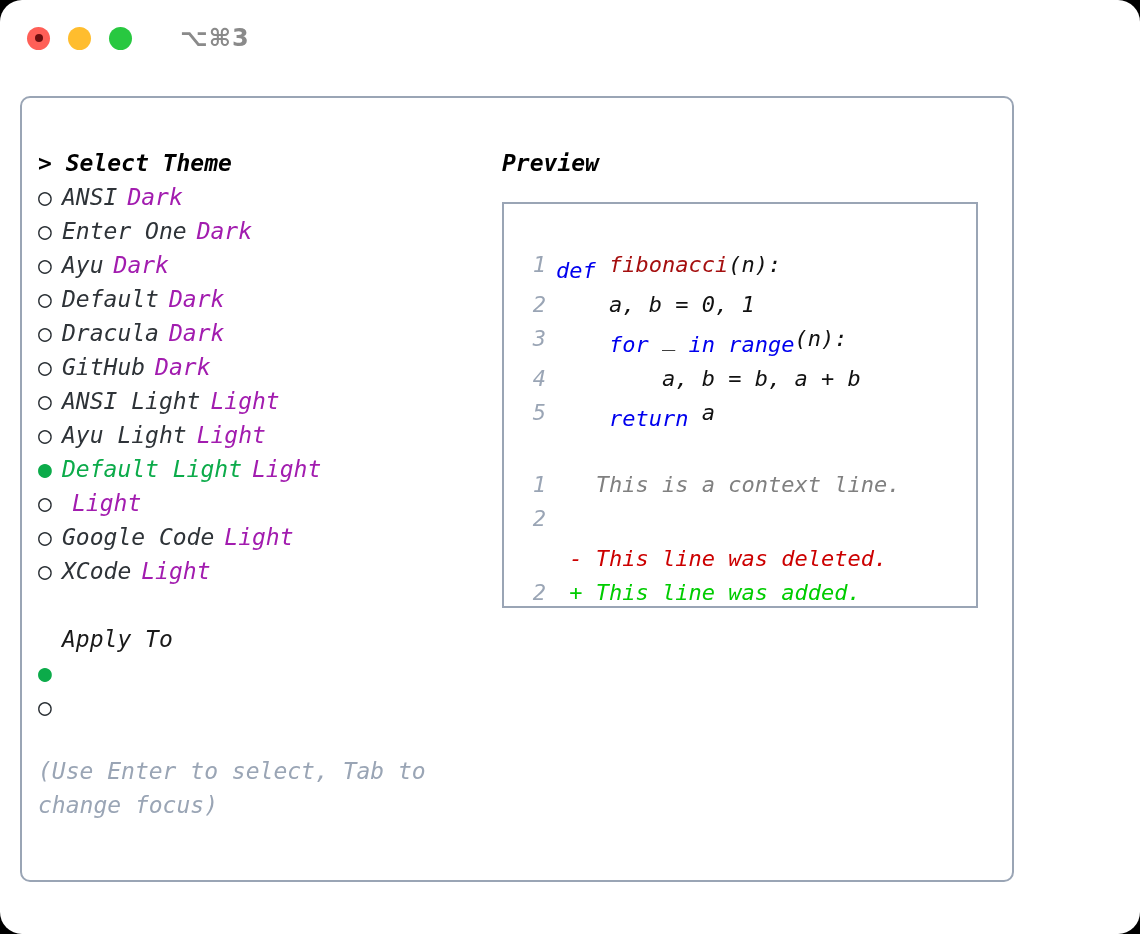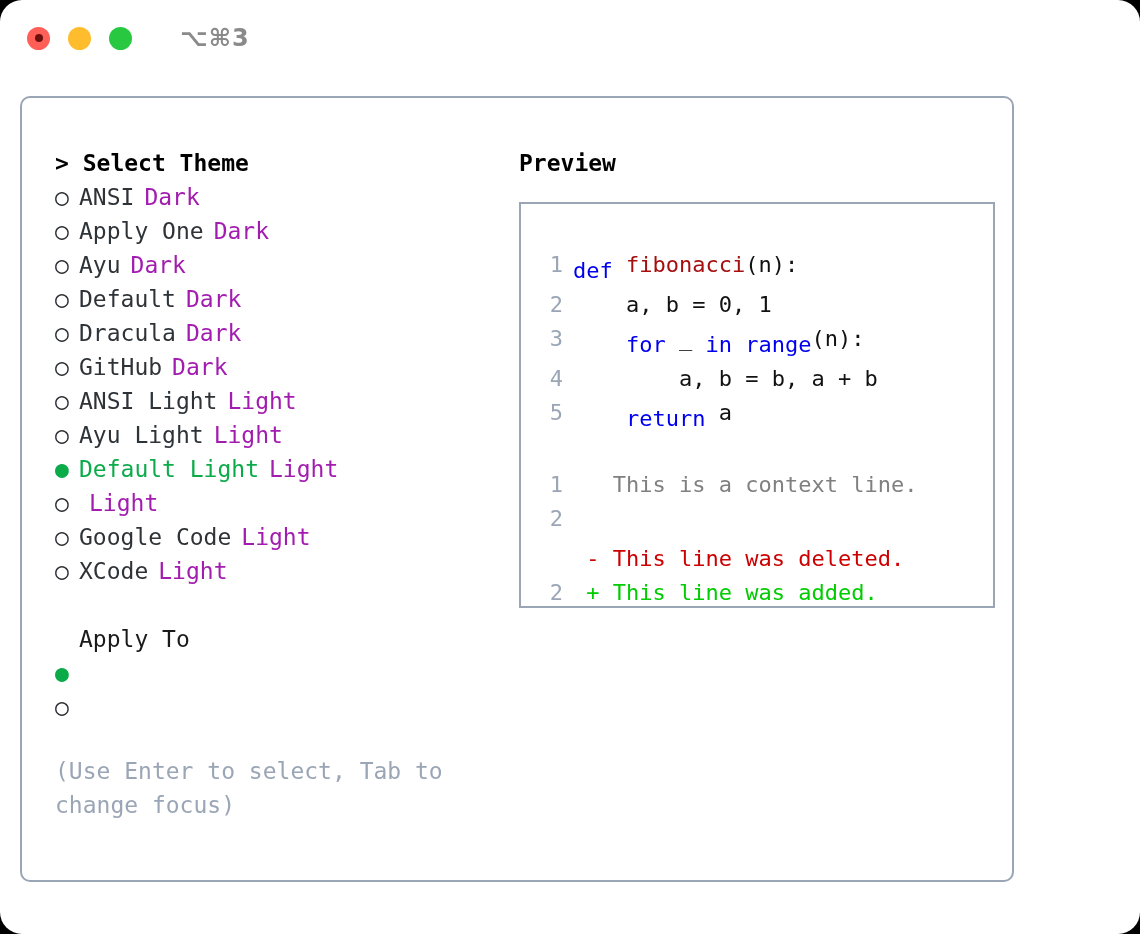--- a/index.html
+++ b/index.html
@@ -77,23 +77,24 @@
     width: 994px;
     height: 786px;
     border: 2px solid #9aa5b5;
     border-radius: 10px;
     box-sizing: border-box;
     background: #ffffff;
   }
 
   .cols {
     position: absolute;
-    left: 17px; top: 0;
+    left: 0; top: 0;
     width: 100%;
     height: 100%;
+    font-style: italic;
   }
 
   
   .left-col {
     position: absolute;
     left: 16px;
     top: 48px;
     width: 450px;
   }
 
@@ -217,21 +218,21 @@
         <div>
 
           <div class="opt-row">
             <span class="opt-marker">○</span>
             <span class="opt-label">ANSI</span>
             <span class="opt-tag">Dark</span>
           </div>
 
           <div class="opt-row">
             <span class="opt-marker">○</span>
-            <span class="opt-label">Apply One</span>
+            <span class="opt-label">Enter One</span>
             <span class="opt-tag">Dark</span>
           </div>
 
           <div class="opt-row">
             <span class="opt-marker">○</span>
             <span class="opt-label">Ayu</span>
             <span class="opt-tag">Dark</span>
           </div>
 
           <div class="opt-row">

